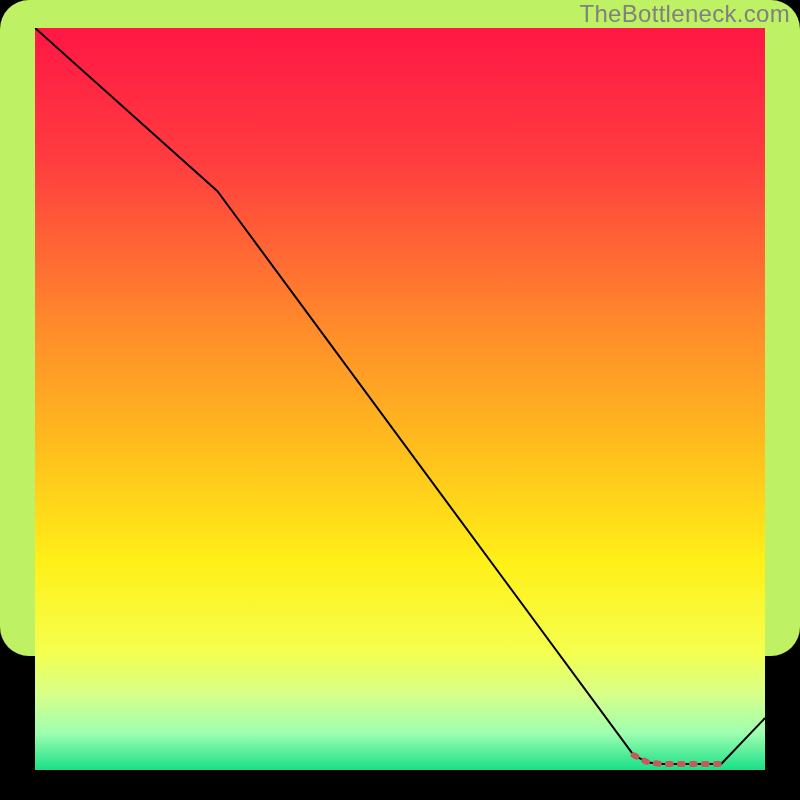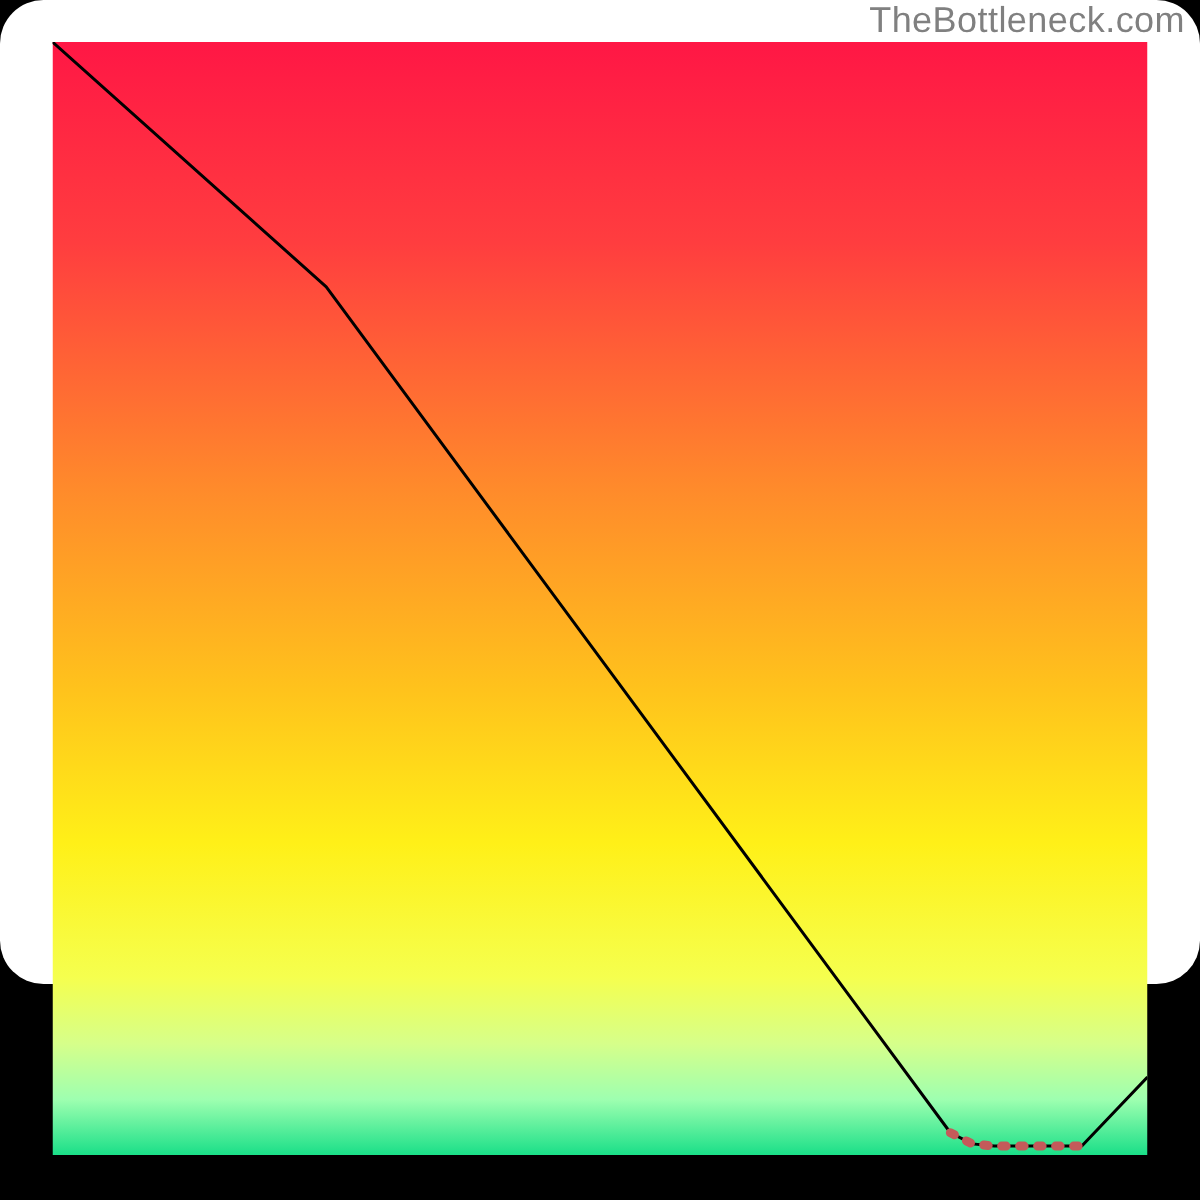--- a/index.html
+++ b/index.html
@@ -8,21 +8,21 @@
     width: 800px;
     height: 800px;
     background: #000;
     font-family: Arial, Helvetica, sans-serif;
     overflow: hidden;
   }
   .frame {
     position: relative;
     width: 800px;
     height: 656px;
-    background: #ffffff;
+    background: #bef264;
     border-radius: 29px;
   }
   .attribution {
     position: absolute;
     top: 0;
     right: 10px;
     color: #808080;
     font-size: 24px;
     font-weight: 500;
     letter-spacing: 0.3px;

